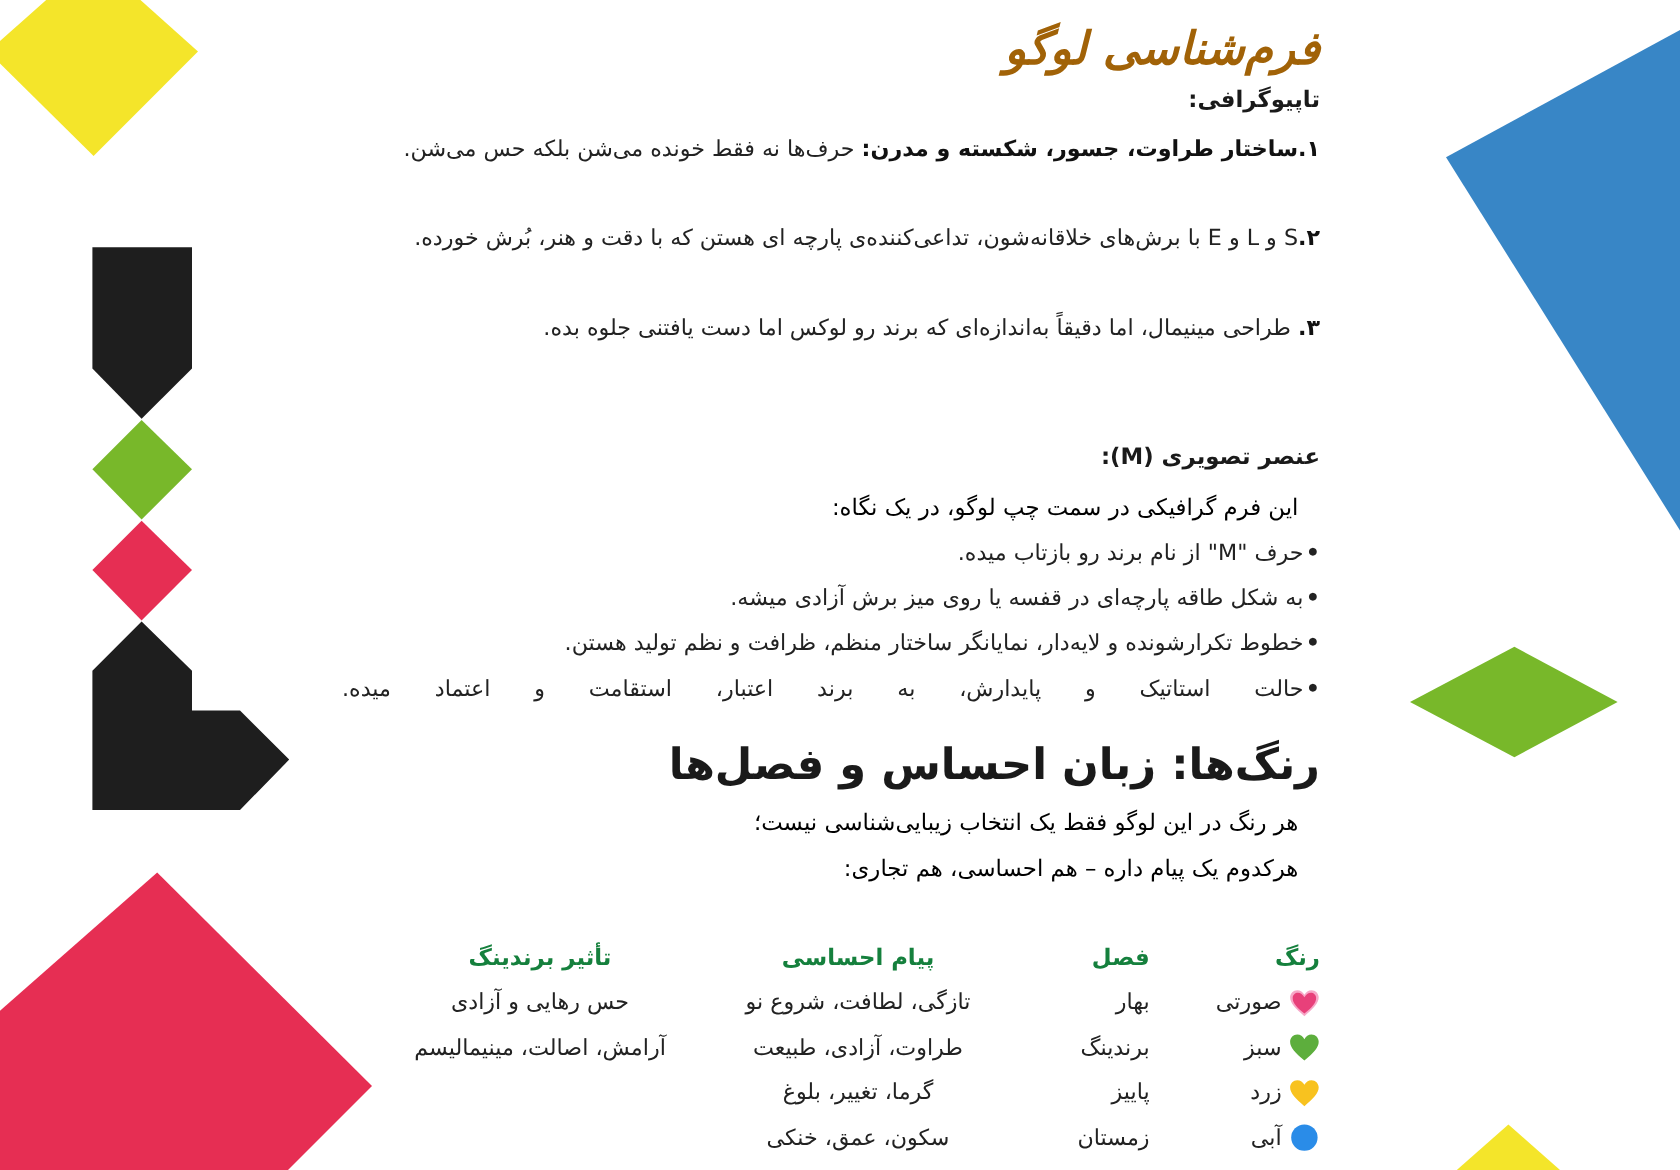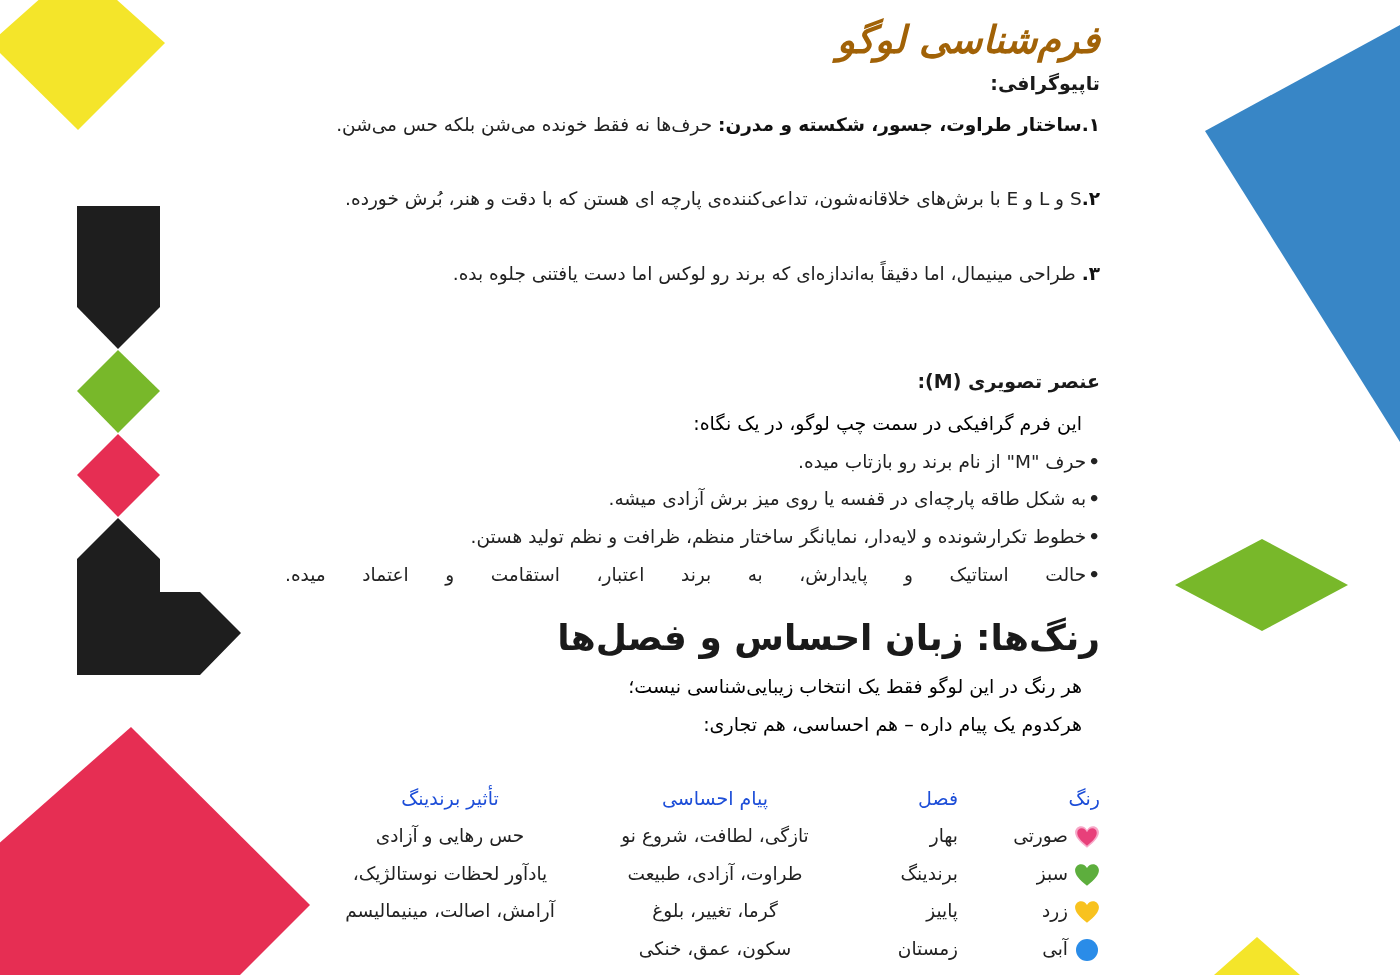--- a/index.html
+++ b/index.html
@@ -48,21 +48,21 @@
     .bullet-dot { font-weight: bold; margin-left: 2px; }
 
     .h2 {
       position: absolute; right: 0; top: 617px;
       font-size: 36px; font-weight: bold; letter-spacing: -1px; white-space: nowrap; color:#1a1a1a;
     }
 
     
     .color-table { position: absolute; top: 780px; right: 0; width: 820px; height: 190px; }
     .col { position: absolute; top: 0; }
-    .col .hd { font-size: 19px; font-weight: normal; height: 37px; line-height: 37px; white-space: nowrap; color:#1d4ed8; }
+    .col .hd { font-size: 19px; font-weight: bold; height: 37px; line-height: 37px; white-space: nowrap; color:#15803d; }
     .col .cell { font-size: 18.5px; height: 37.5px; line-height: 37.5px; white-space: nowrap; color:#222; }
     .col-color { right: 0; width: 110px; text-align: right; }
     .col-season { right: 142px; width: 110px; text-align: right; }
     .col-message { right: 265px; width: 240px; text-align: center; }
     .col-effect { right: 520px; width: 260px; text-align: center; }
 
     .emoji-icon {
       display: inline-block; width: 26px; height: 24px; vertical-align: middle; margin-left: 6px;
     }
   </style>
@@ -168,17 +168,16 @@
       <div class="hd">پیام احساسی</div>
       <div class="cell">تازگی، لطافت، شروع نو</div>
       <div class="cell">طراوت، آزادی، طبیعت</div>
       <div class="cell">گرما، تغییر، بلوغ</div>
       <div class="cell">سکون، عمق، خنکی</div>
     </div>
 
     <div class="col col-effect">
       <div class="hd">تأثیر برندینگ</div>
       <div class="cell">حس رهایی و آزادی</div>
-      <div class="cell">یادآور لحظات نوستالژیک،</div>
       <div class="cell">آرامش، اصالت، مینیمالیسم</div>
     </div>
   </div>
 </main>
 
 </body></html>

